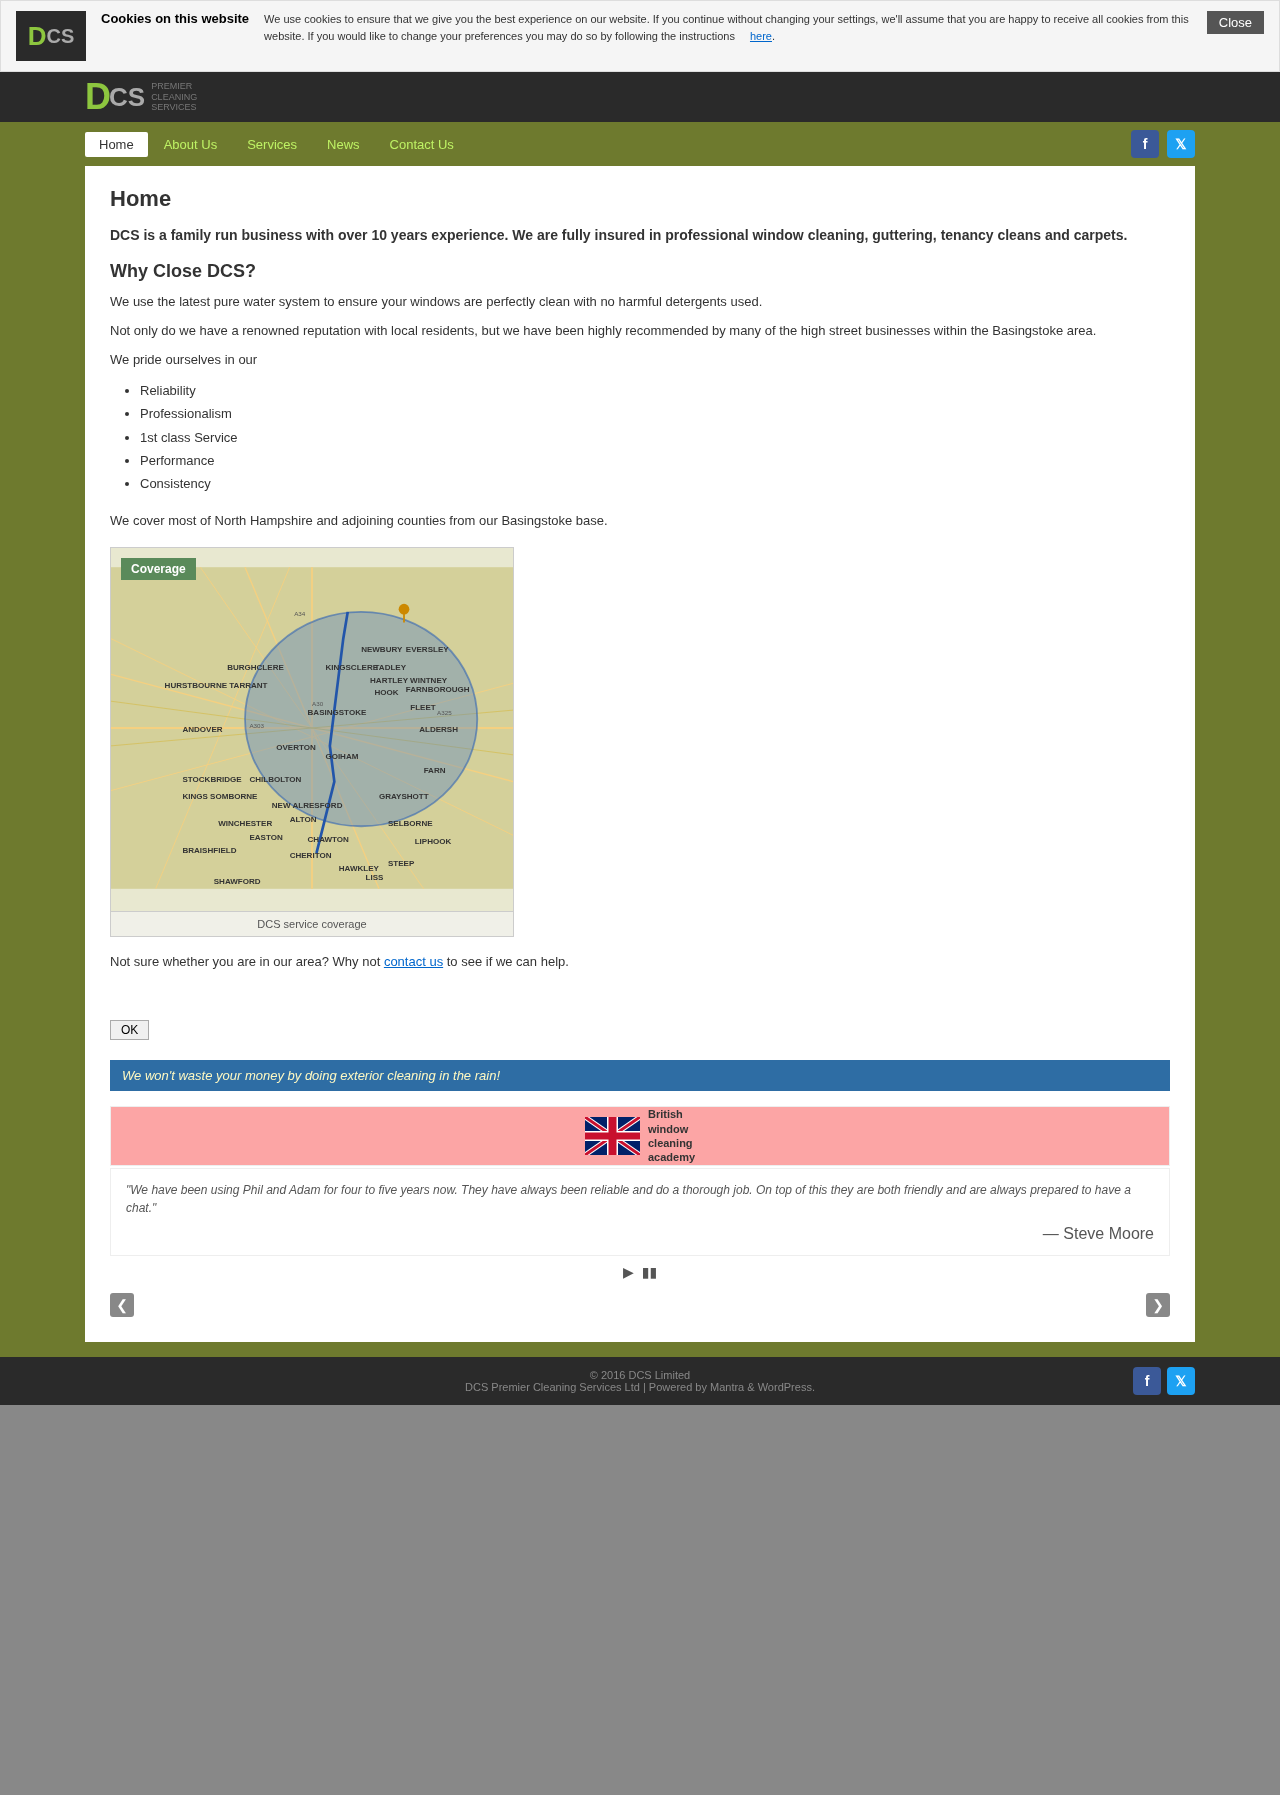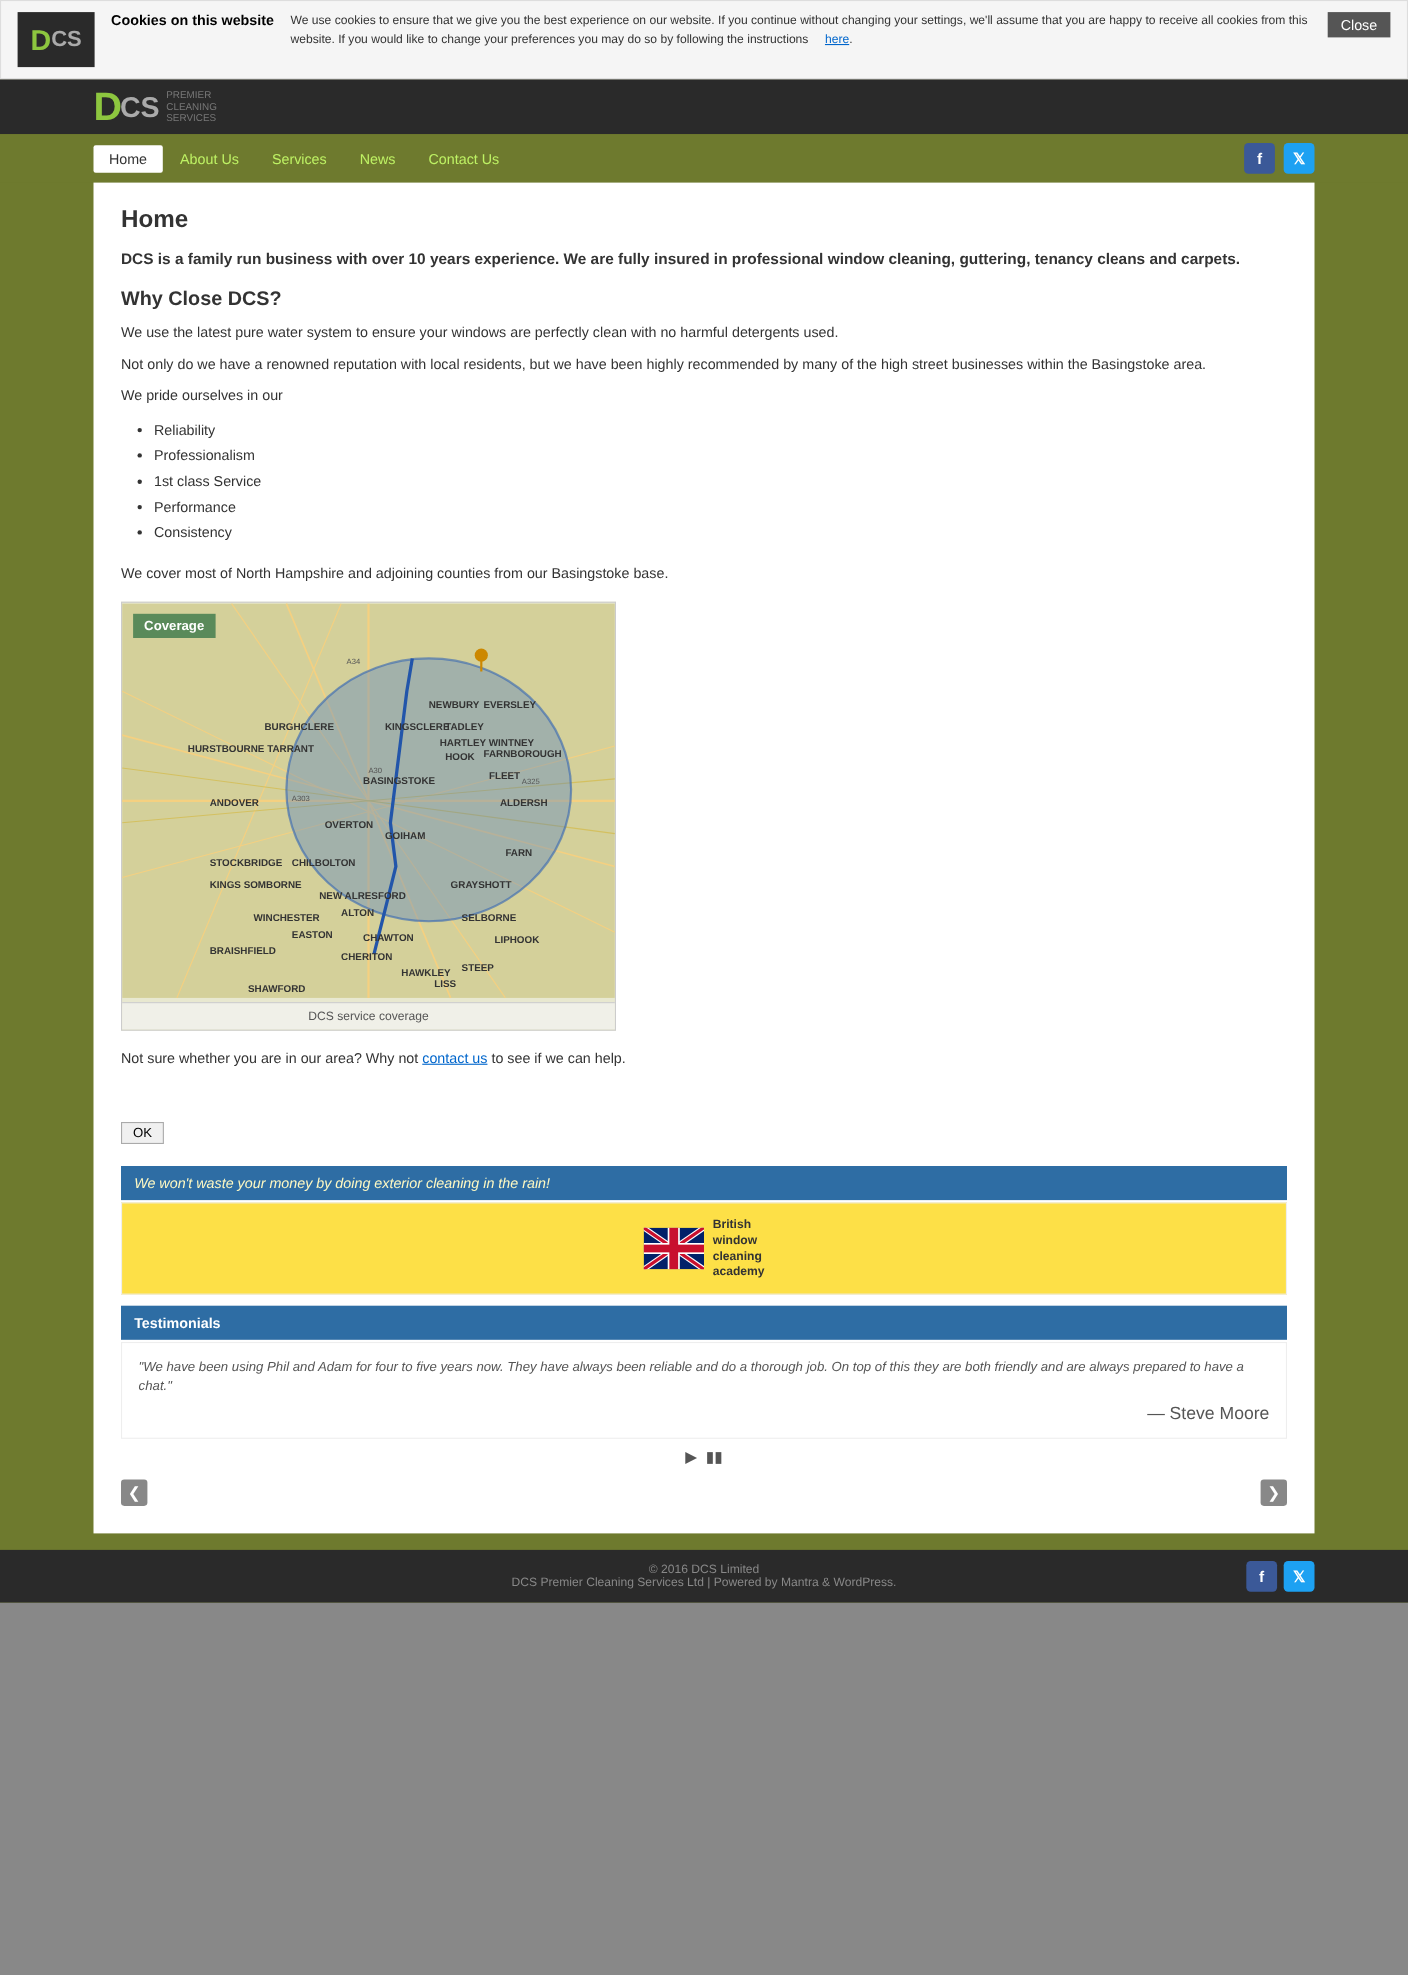--- a/index.html
+++ b/index.html
@@ -160,21 +160,21 @@
     .pride-list li {
       font-size: 13px;
       color: #333;
       line-height: 1.8;
     }
 
     
     .map-container {
       border: 1px solid #ccc;
       margin: 15px 0;
-      width: 450px;
+      width: 404px;
       background: #e8e8d0;
       position: relative;
       overflow: hidden;
     }
     .map-coverage-badge {
       background: #5a8a5a;
       color: white;
       padding: 4px 10px;
       font-size: 12px;
       font-weight: bold;
@@ -223,24 +223,23 @@
       color: #fef9c3;
       font-size: 13px;
       padding: 8px 12px;
       margin-top: 20px;
       font-style: italic;
       font-weight: normal;
     }
 
     
     .bwa-section {
-      background: #fde047;
-      padding: 12px;
+      background: #fca5a5;
       border: 1px solid #eee;
-      margin-top: 2px;
+      margin-top: 15px;
       display: flex;
       align-items: center;
       justify-content: center;
     }
     .bwa-logo {
       display: flex;
       align-items: center;
       gap: 8px;
     }
     .bwa-flag {
@@ -510,21 +509,20 @@
         </div>
         <div class="bwa-text">
           <span>British</span><br>
           <span>window</span><br>
           <span>cleaning</span><br>
           <span>academy</span>
         </div>
       </div>
     </div>
 
-    <div class="testimonials-banner">Testimonials</div>
     <div class="testimonial-box">
       <p class="testimonial-text">"We have been using Phil and Adam for four to five years now. They have always been reliable and do a thorough job. On top of this they are both friendly and are always prepared to have a chat."</p>
       <p class="testimonial-author">— Steve Moore</p>
     </div>
 
     <div class="play-controls">
       <span>▶</span>
       <span>▮▮</span>
     </div>
 

